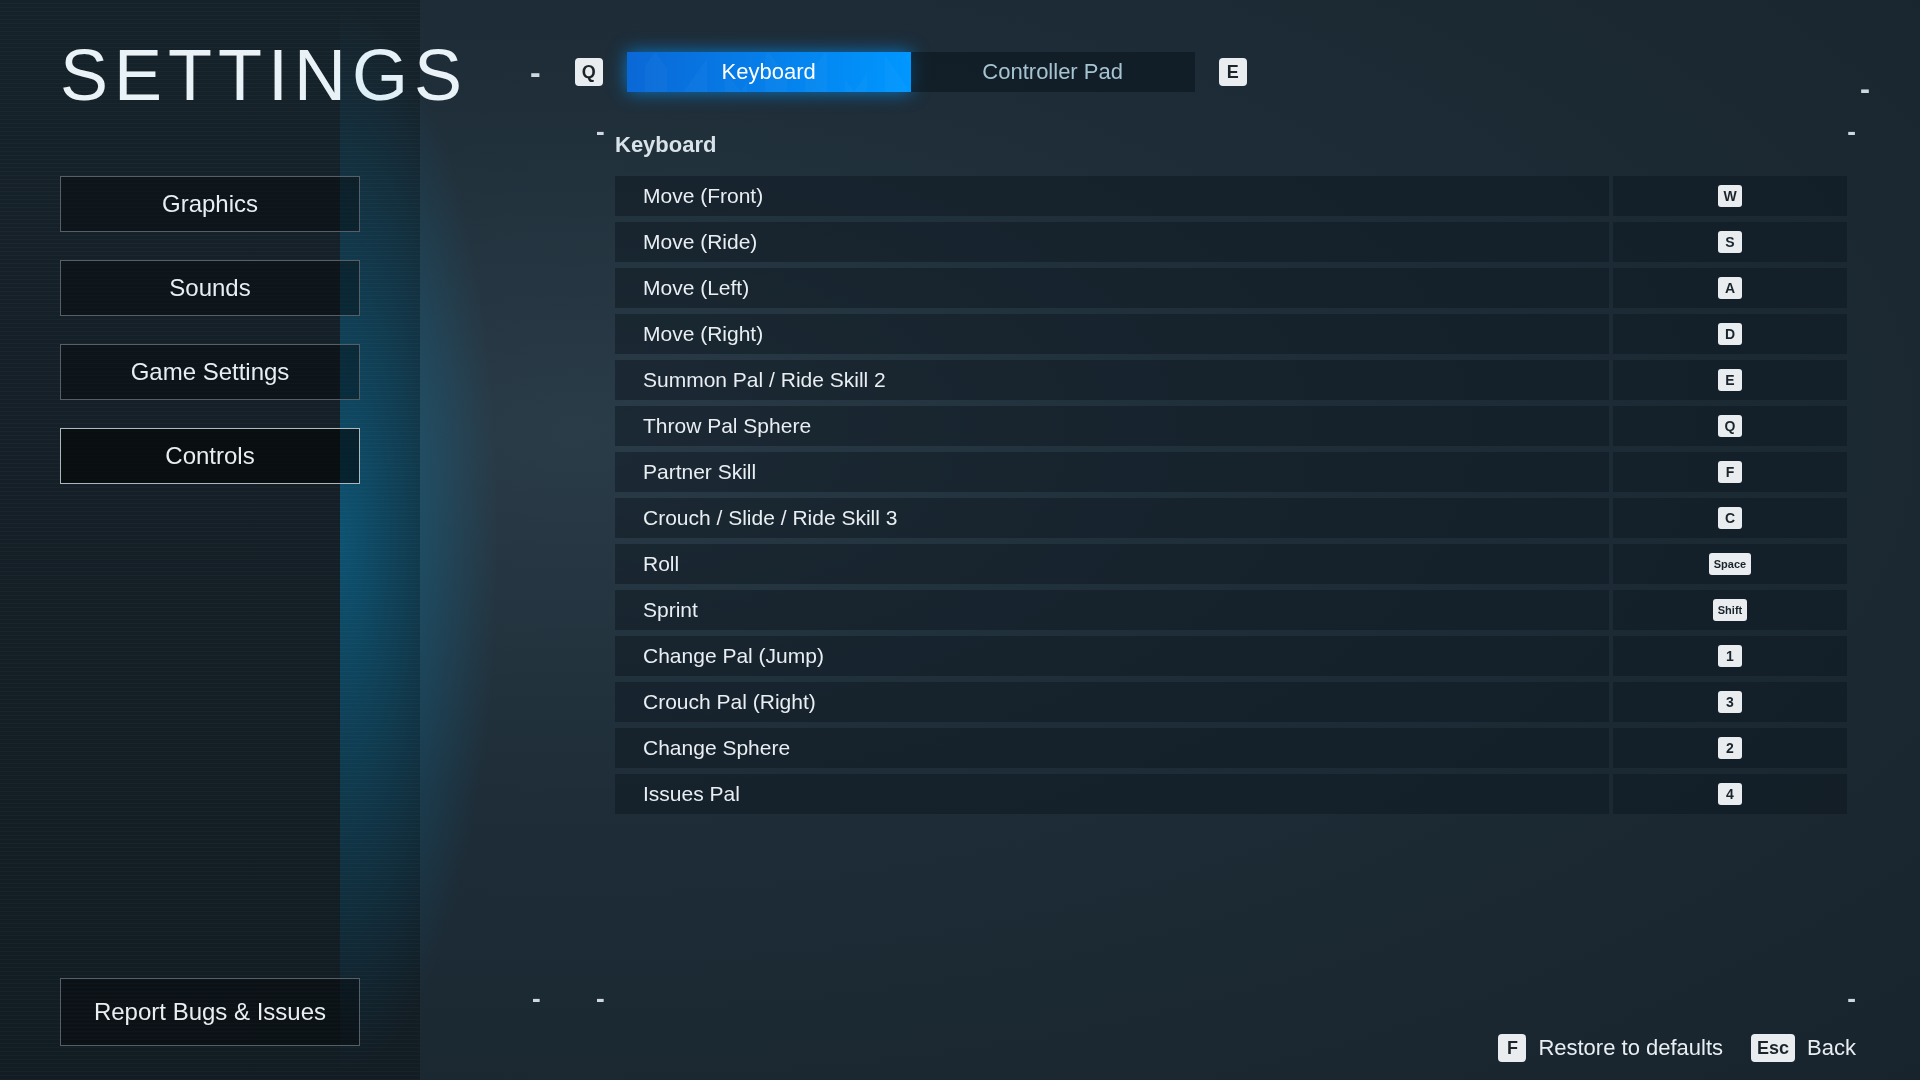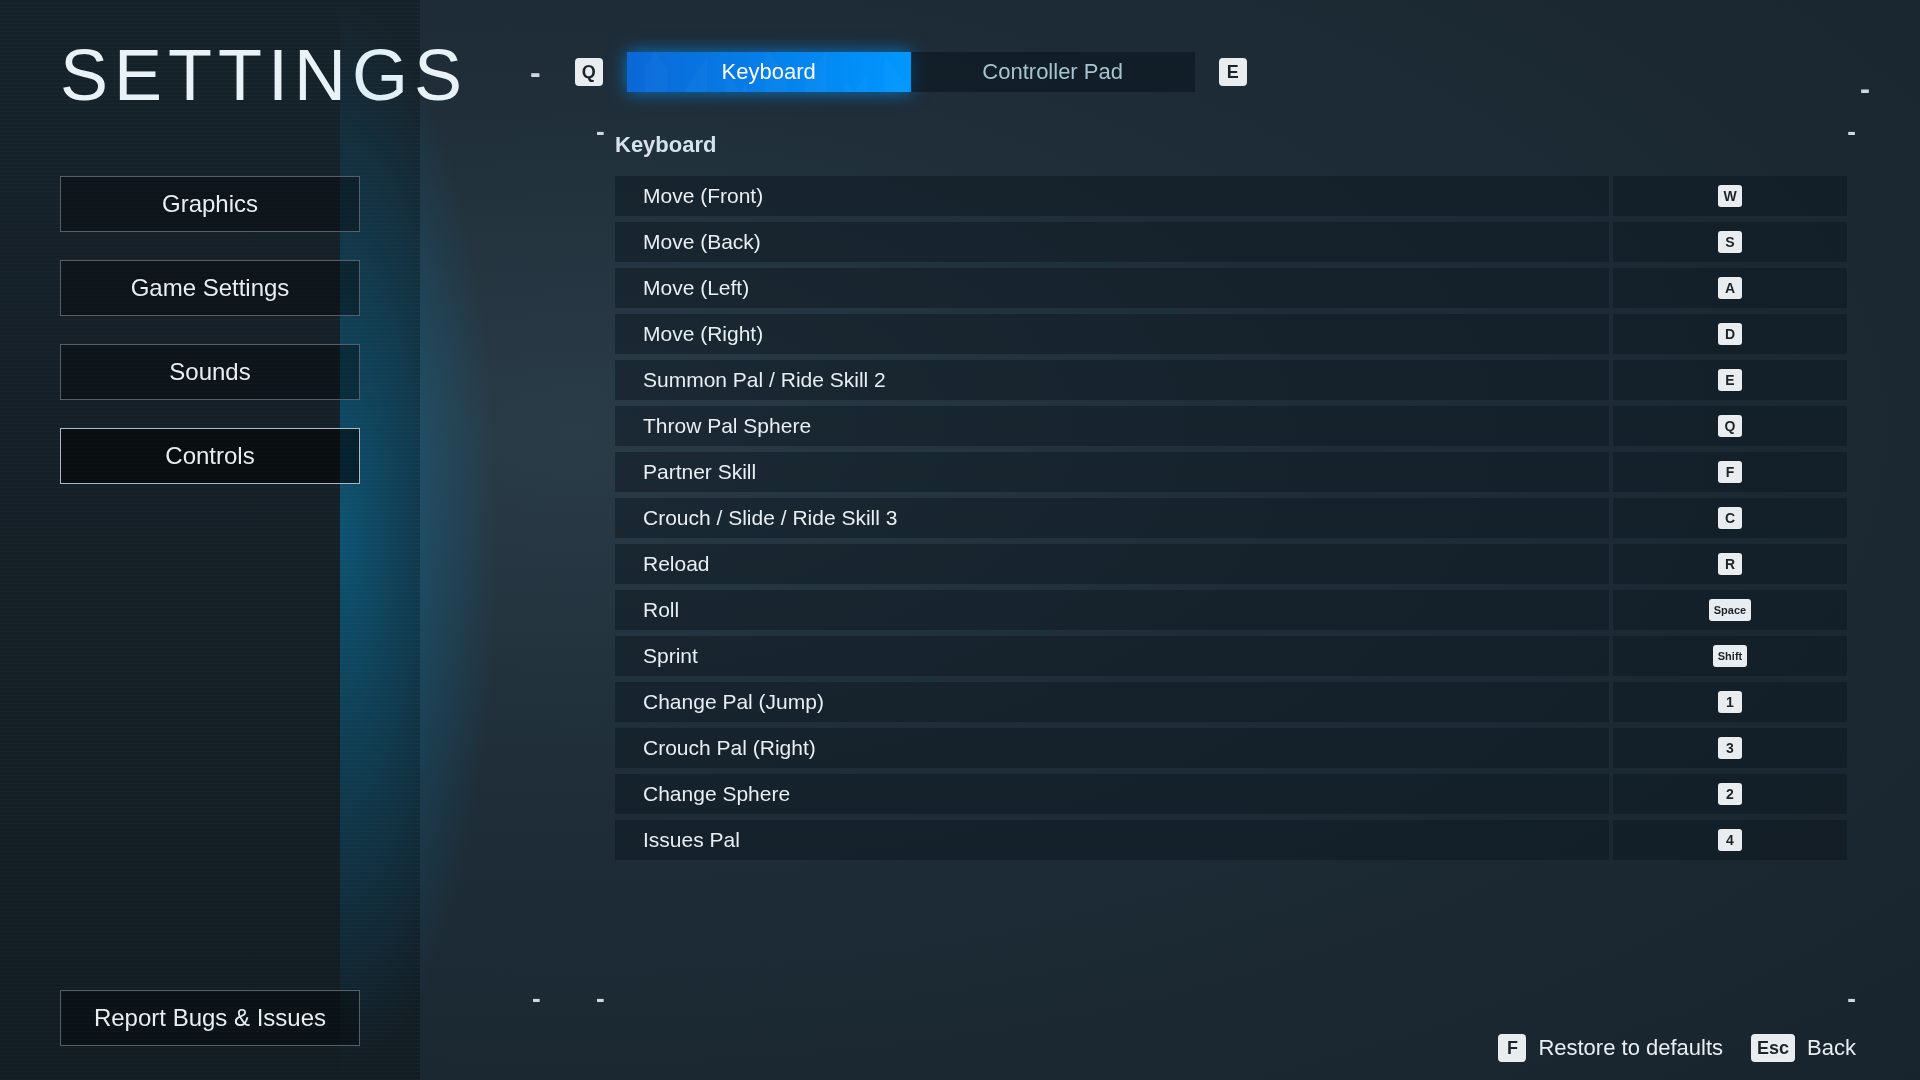--- a/index.html
+++ b/index.html
@@ -50,21 +50,21 @@
     display: flex; align-items: center; justify-content: center;
     cursor: pointer;
     position: relative; z-index: 1;
   }
   .nav-btn.selected {
     border-color: #aeb7be;
     background: rgba(0,0,0,0.55);
   }
   .sidebar-spacer { flex: 1; }
   .report-btn {
-    width: 300px; height: 56px;
+    width: 300px; height: 68px;
     margin-bottom: 34px;
     background: rgba(0,0,0,0.35);
     border: 1px solid #565f67;
     color: #e8eef2;
     font-size: 24px;
     display: flex; align-items: center; justify-content: center;
     cursor: pointer;
     position: relative; z-index: 1;
   }
   
@@ -168,22 +168,22 @@
   .main-top-dash-right { position: absolute; top: 72px; right: 50px; color:#cfd8df; font-size:30px; font-weight:700;}
 </style>
 </head>
 <body>
 
 <aside class="sidebar">
   <h1 class="title">SETTINGS</h1>
 
   <div id="nav-slot">
       <button class="nav-btn">Graphics</button>
+      <button class="nav-btn">Sounds</button>
       <button class="nav-btn">Game Settings</button>
-      <button class="nav-btn">Sounds</button>
       <button class="nav-btn selected">Controls</button>
     </div>
 
   <div class="sidebar-spacer"></div>
 
   <button class="report-btn">Report Bugs &amp; Issues</button>
 </aside>
 
 <main class="main">
 
@@ -205,21 +205,21 @@
     <h2 class="section-heading">Keyboard</h2>
 
     <div class="bindings" id="bindings-slot">
         <div class="binding-row">
           <div class="binding-label">Move (Front)</div>
           <div class="binding-key">
             <span class="keycap">W</span>
           </div>
         </div>
         <div class="binding-row">
-          <div class="binding-label">Move (Back)</div>
+          <div class="binding-label">Move (Ride)</div>
           <div class="binding-key">
             <span class="keycap">S</span>
           </div>
         </div>
         <div class="binding-row">
           <div class="binding-label">Move (Left)</div>
           <div class="binding-key">
             <span class="keycap">A</span>
           </div>
         </div>
@@ -244,26 +244,20 @@
         <div class="binding-row">
           <div class="binding-label">Partner Skill</div>
           <div class="binding-key">
             <span class="keycap">F</span>
           </div>
         </div>
         <div class="binding-row">
           <div class="binding-label">Crouch / Slide / Ride Skill 3</div>
           <div class="binding-key">
             <span class="keycap">C</span>
-          </div>
-        </div>
-        <div class="binding-row">
-          <div class="binding-label">Reload</div>
-          <div class="binding-key">
-            <span class="keycap">R</span>
           </div>
         </div>
         <div class="binding-row">
           <div class="binding-label">Roll</div>
           <div class="binding-key">
             <span class="keycap small">Space</span>
           </div>
         </div>
         <div class="binding-row">
           <div class="binding-label">Sprint</div>

